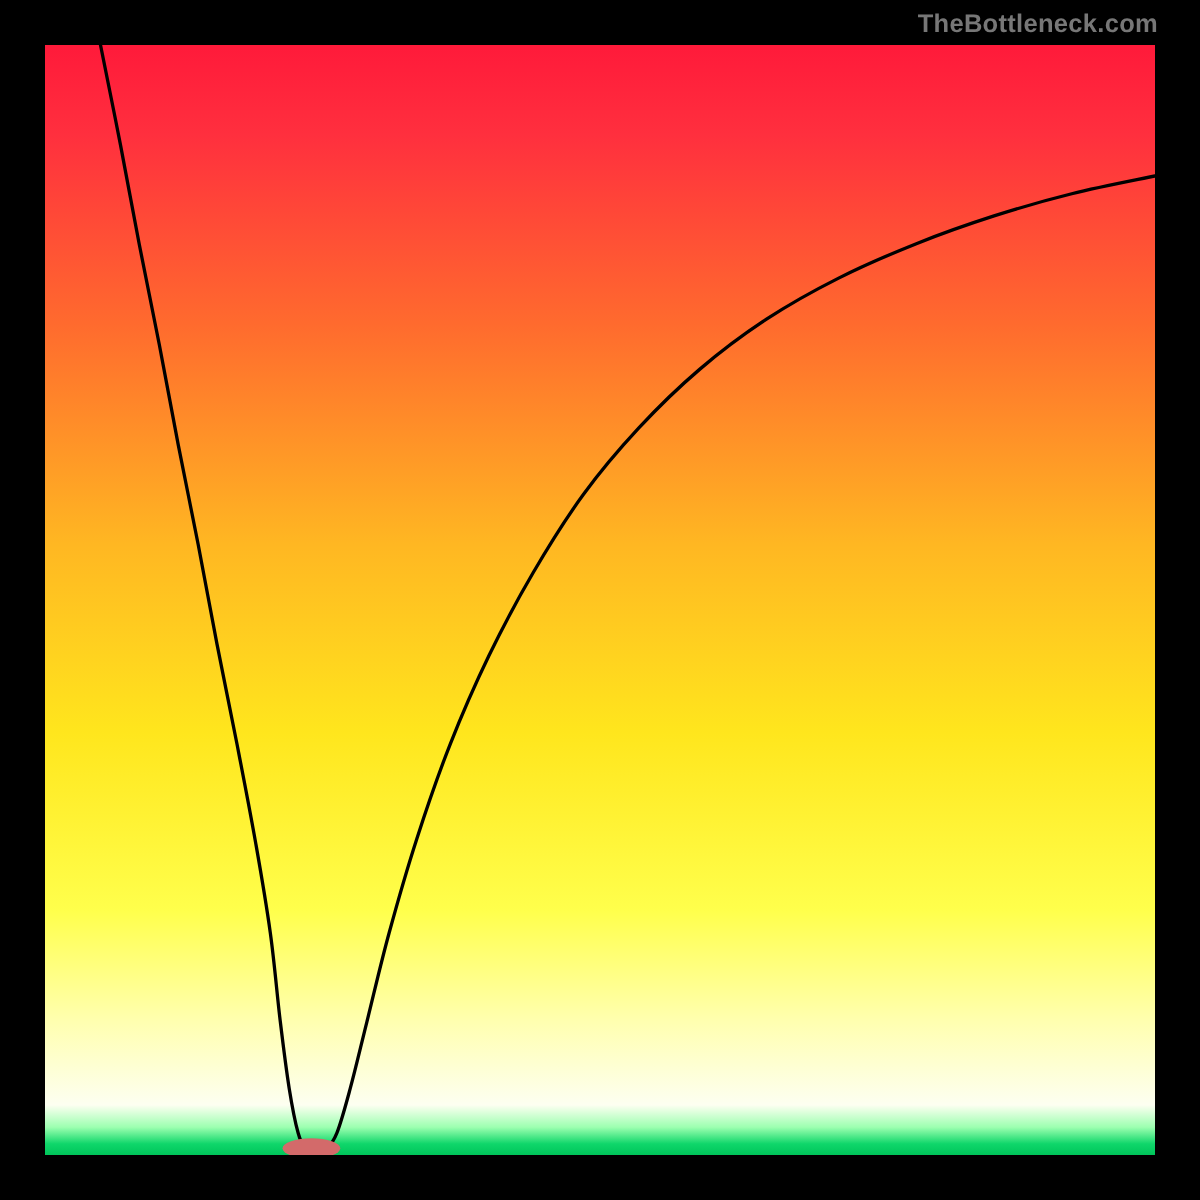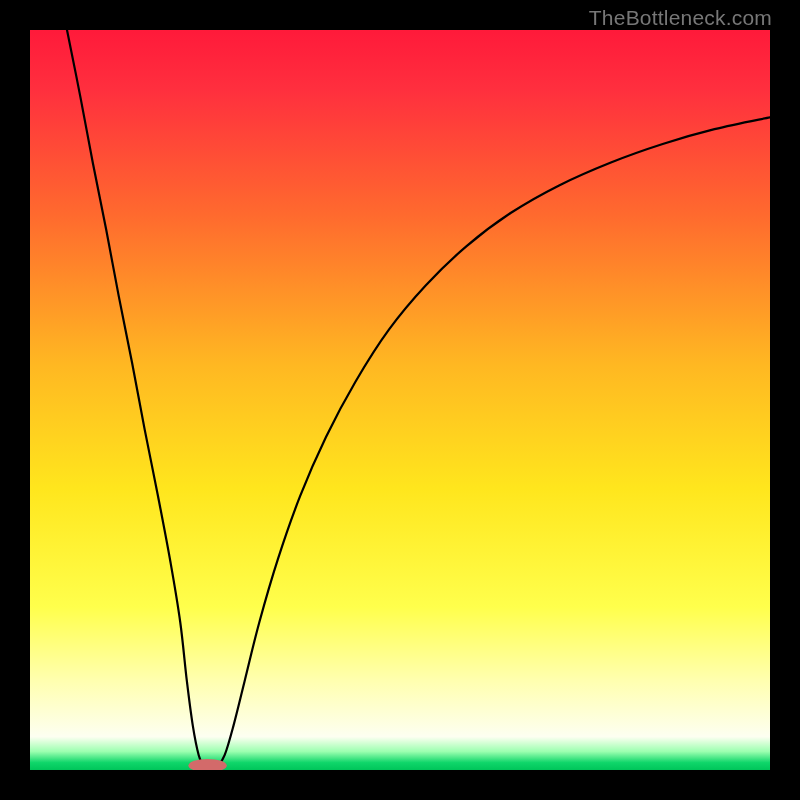--- a/index.html
+++ b/index.html
@@ -24,22 +24,22 @@
     left: 0;
     top: 0;
     width: 740px;
     height: 740px;
   }
   .watermark {
     position: absolute;
     top: 6px;
     right: 28px;
     color: #777;
-    font-size: 21px;
-    font-weight: 400;
+    font-size: 17px;
+    font-weight: 700;
     letter-spacing: 0.2px;
     user-select: none;
   }
 </style>
 </head>
 <body>
 
 <div class="watermark">TheBottleneck.com</div>
 
 <div class="chart-frame">

